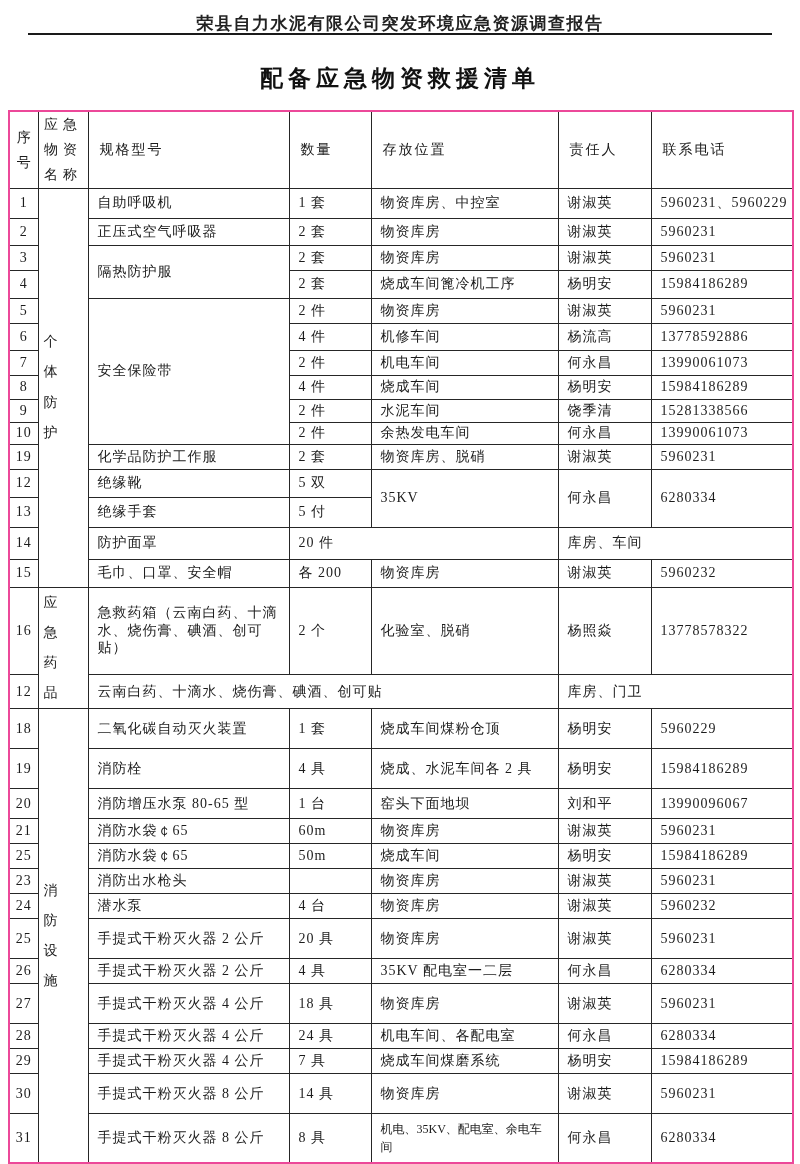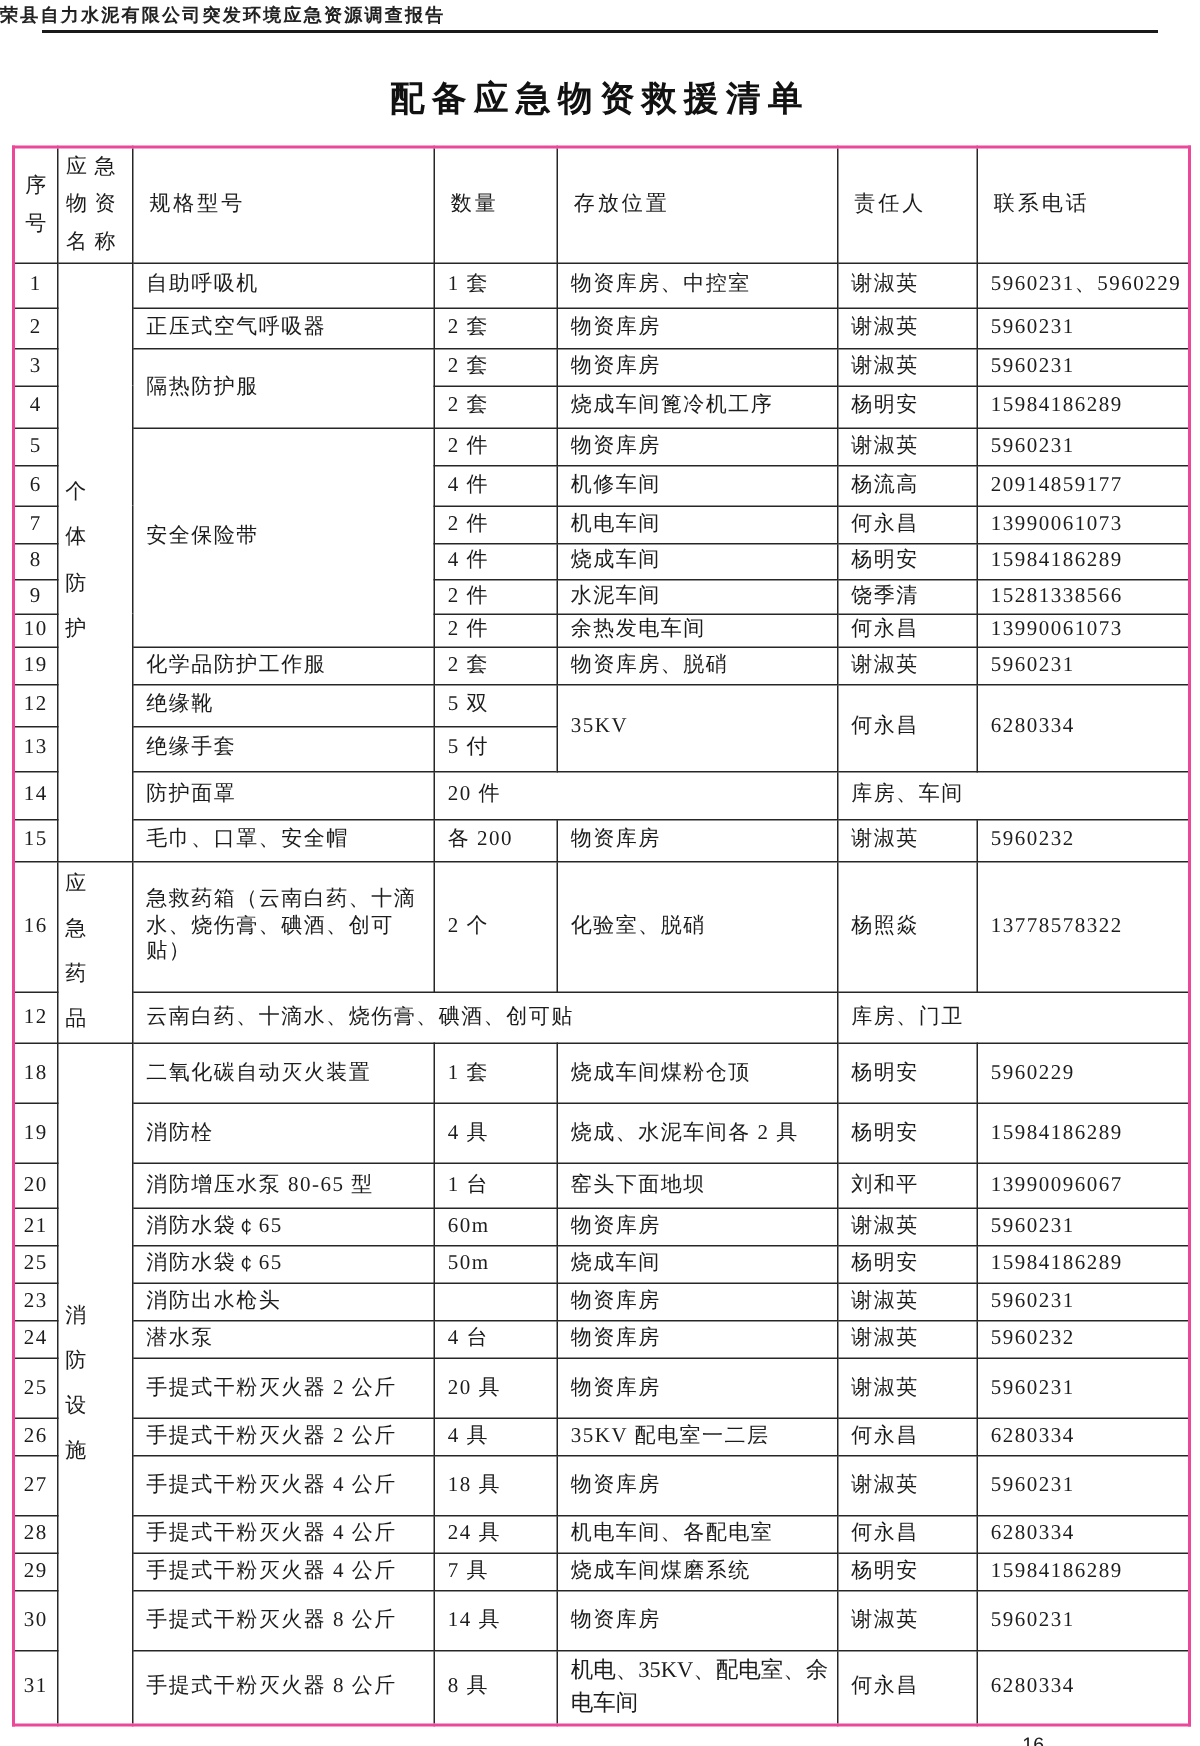--- a/index.html
+++ b/index.html
@@ -2,22 +2,22 @@
 <html><head>
 <meta charset="utf-8">
 <style>
   html,body{margin:0;padding:0;}
   body{
     width:800px;height:1164px;background:#ffffff;color:#1c1c1c;
     font-family:"Liberation Serif","DejaVu Serif",serif;
     position:relative;overflow:hidden;
   }
   .doc-header{
-    font-size:12px;font-weight:bold;letter-spacing:1.5px;
-    padding-top:3px;line-height:15px;color:#222;
+    text-align:center;font-size:17px;font-weight:bold;letter-spacing:1.5px;
+    padding-top:16px;line-height:15px;color:#222;
   }
   .header-rule{
     border:none;border-top:2px solid #1a1a1a;margin:2px 28px 0 28px;
   }
   .page-title{
     text-align:center;font-size:23px;font-weight:bold;letter-spacing:5px;
     margin-top:28px;color:#111;
   }
   table{
     border-collapse:collapse;table-layout:fixed;
@@ -29,21 +29,21 @@
     line-height:1.25;letter-spacing:1px;overflow:hidden;
     vertical-align:middle;word-break:break-all;
   }
   th{font-weight:normal;}
   .ser{text-align:center;padding:0 1px;}
   .cat{text-align:left;letter-spacing:6px;line-height:2.15;padding:0 5px;}
   .spec,.qty,.loc,.per,.pho,.mrg{text-align:left;padding-left:9px;padding-right:4px;}
   .hdr-ser{text-align:center;line-height:1.8;letter-spacing:0;padding:0 1px;}
   .hdr-name{letter-spacing:5px;line-height:1.8;padding:0 4px;margin-left:20px;}
   .hdr{text-align:left;padding-left:11px;letter-spacing:2px;margin-top:44px;}
-  .small{font-size:15px;line-height:1.5;letter-spacing:0;}
+  .small{font-size:12px;line-height:1.5;letter-spacing:0;}
   .page-number{
     text-align:right;padding-right:104px;font-size:13px;margin-top:4px;
     font-family:"Liberation Sans","DejaVu Sans",sans-serif;
   }
 </style>
 </head>
 <body>
 
 <div class="doc-header">荣县自力水泥有限公司突发环境应急资源调查报告</div>
 <hr class="header-rule">
@@ -107,21 +107,21 @@
     <td class="qty">2 件</td>
     <td class="loc">物资库房</td>
     <td class="per">谢淑英</td>
     <td class="pho">5960231</td>
   </tr>
   <tr style="height:27px">
     <td class="ser">6</td>
     <td class="qty">4 件</td>
     <td class="loc">机修车间</td>
     <td class="per">杨流高</td>
-    <td class="pho">20914859177</td>
+    <td class="pho">13778592886</td>
   </tr>
   <tr style="height:25px">
     <td class="ser">7</td>
     <td class="qty">2 件</td>
     <td class="loc">机电车间</td>
     <td class="per">何永昌</td>
     <td class="pho">13990061073</td>
   </tr>
   <tr style="height:24px">
     <td class="ser">8</td>

